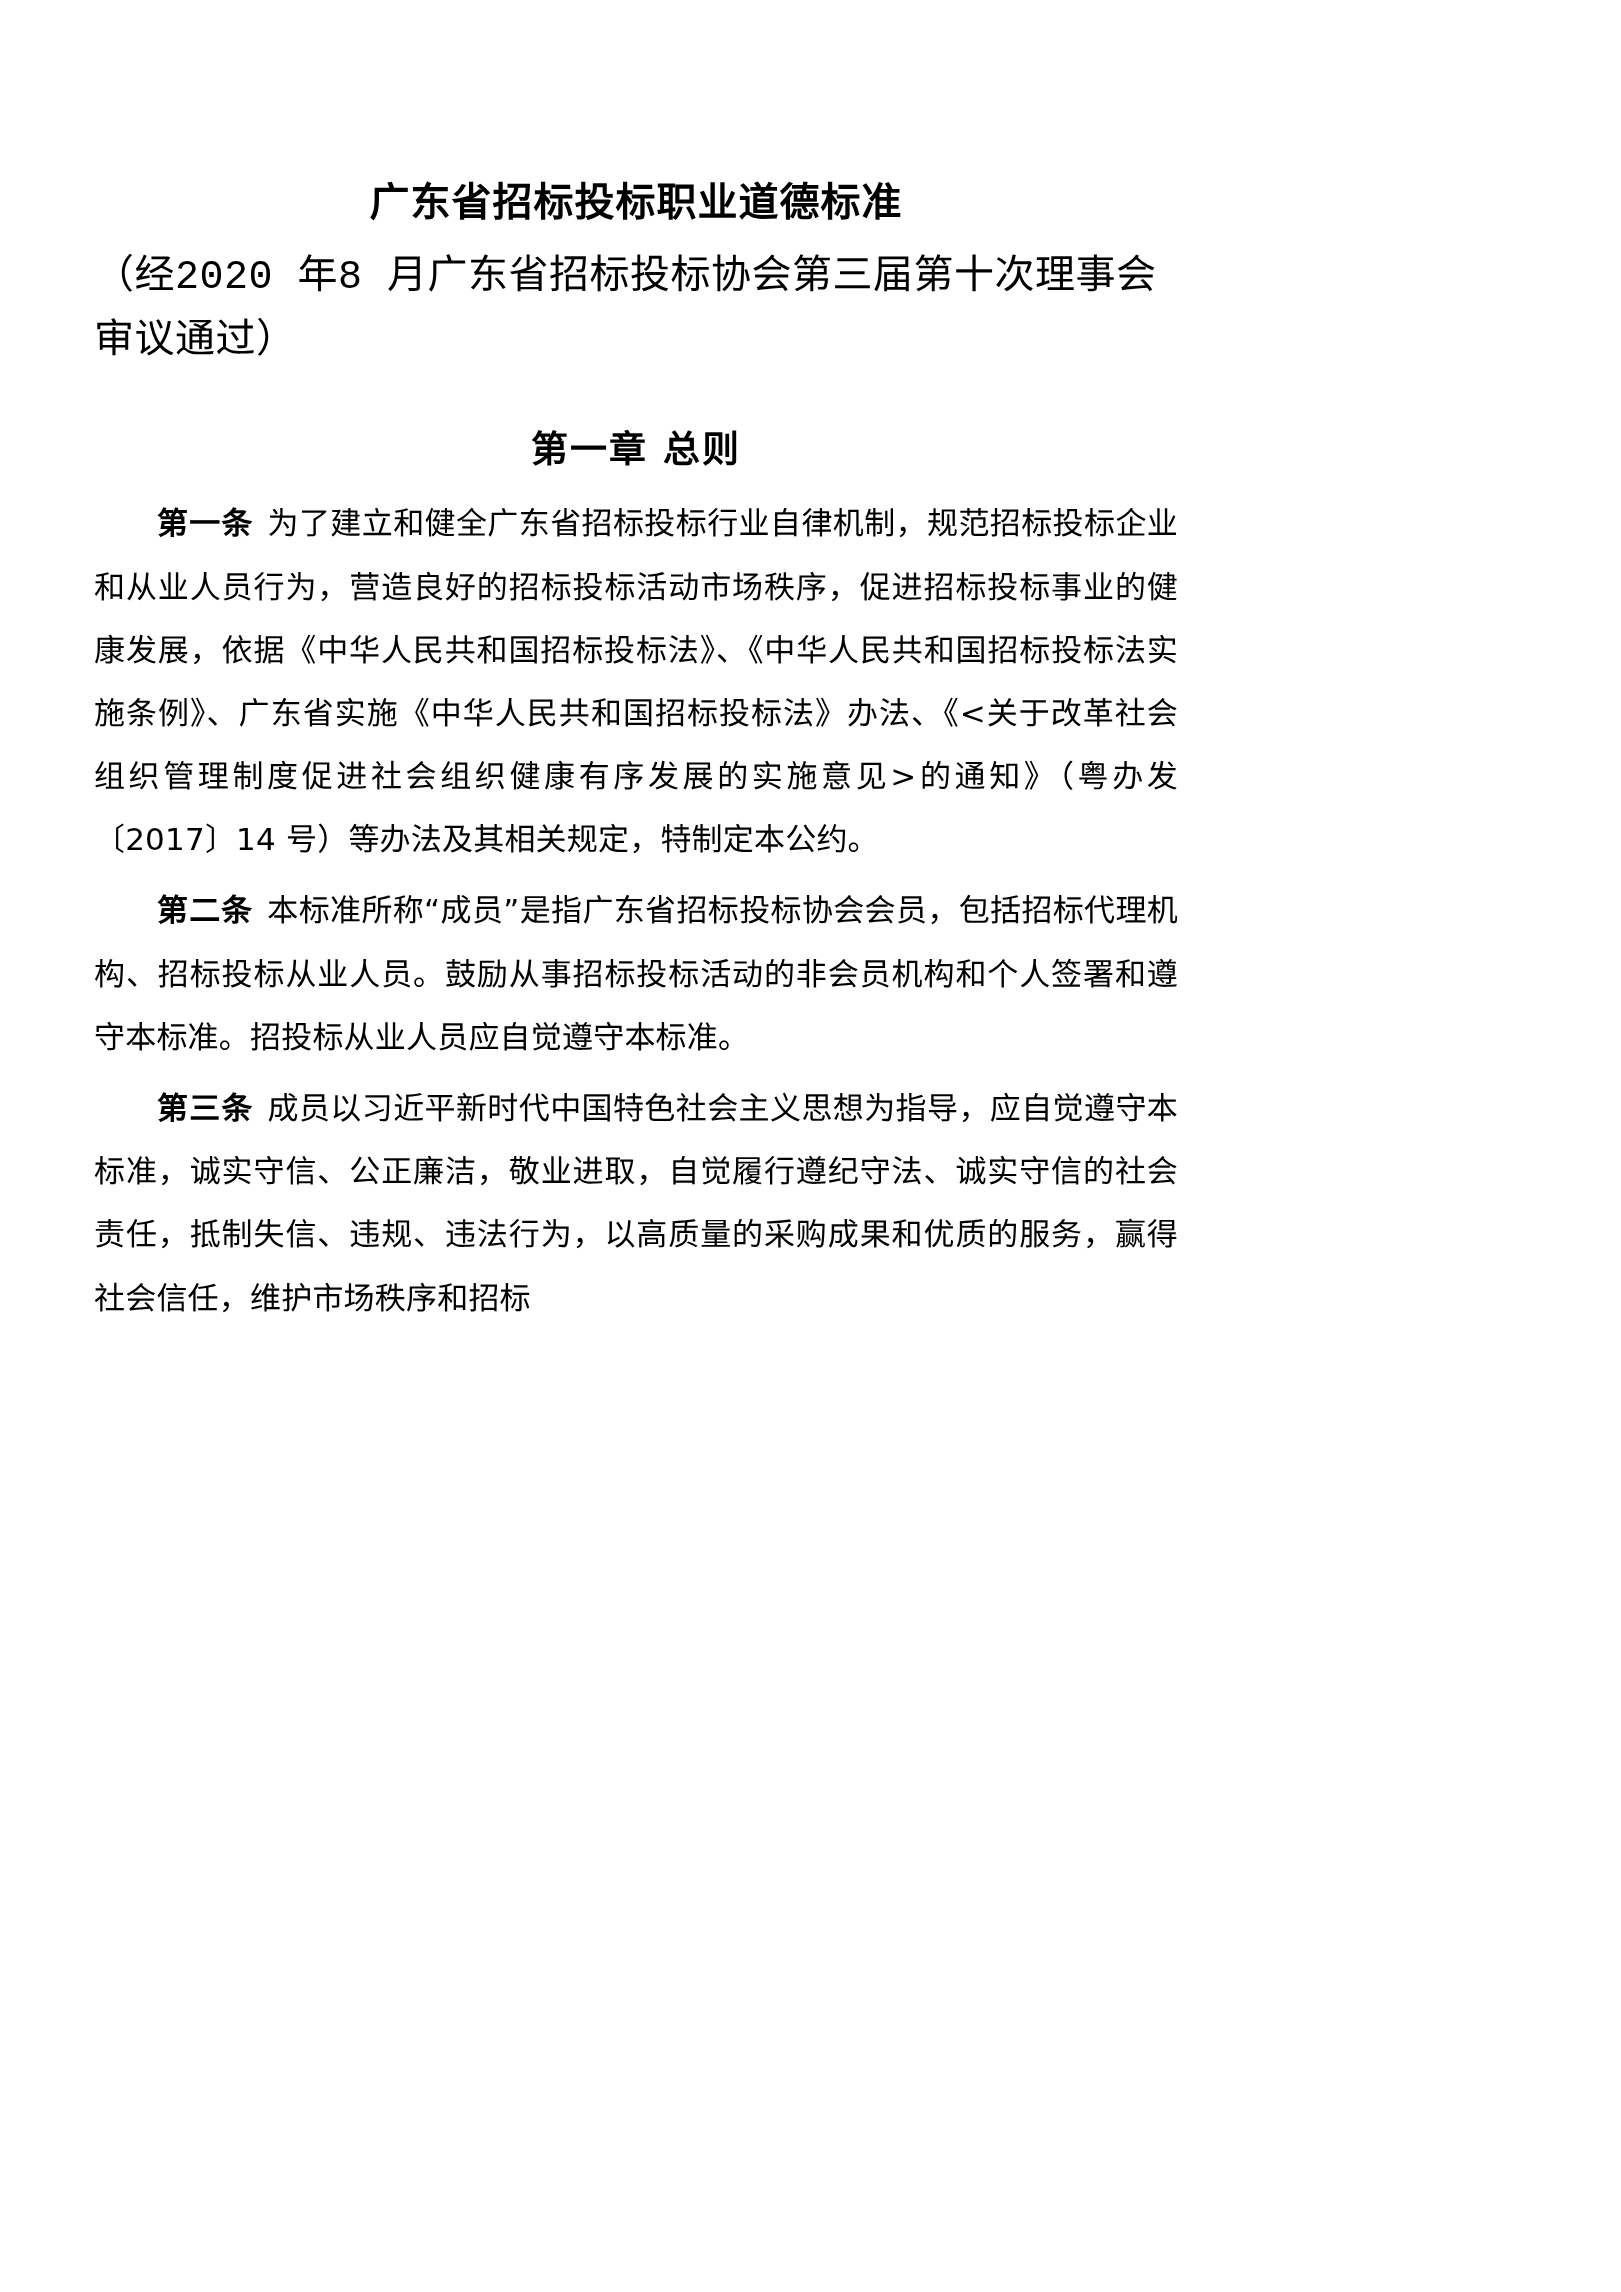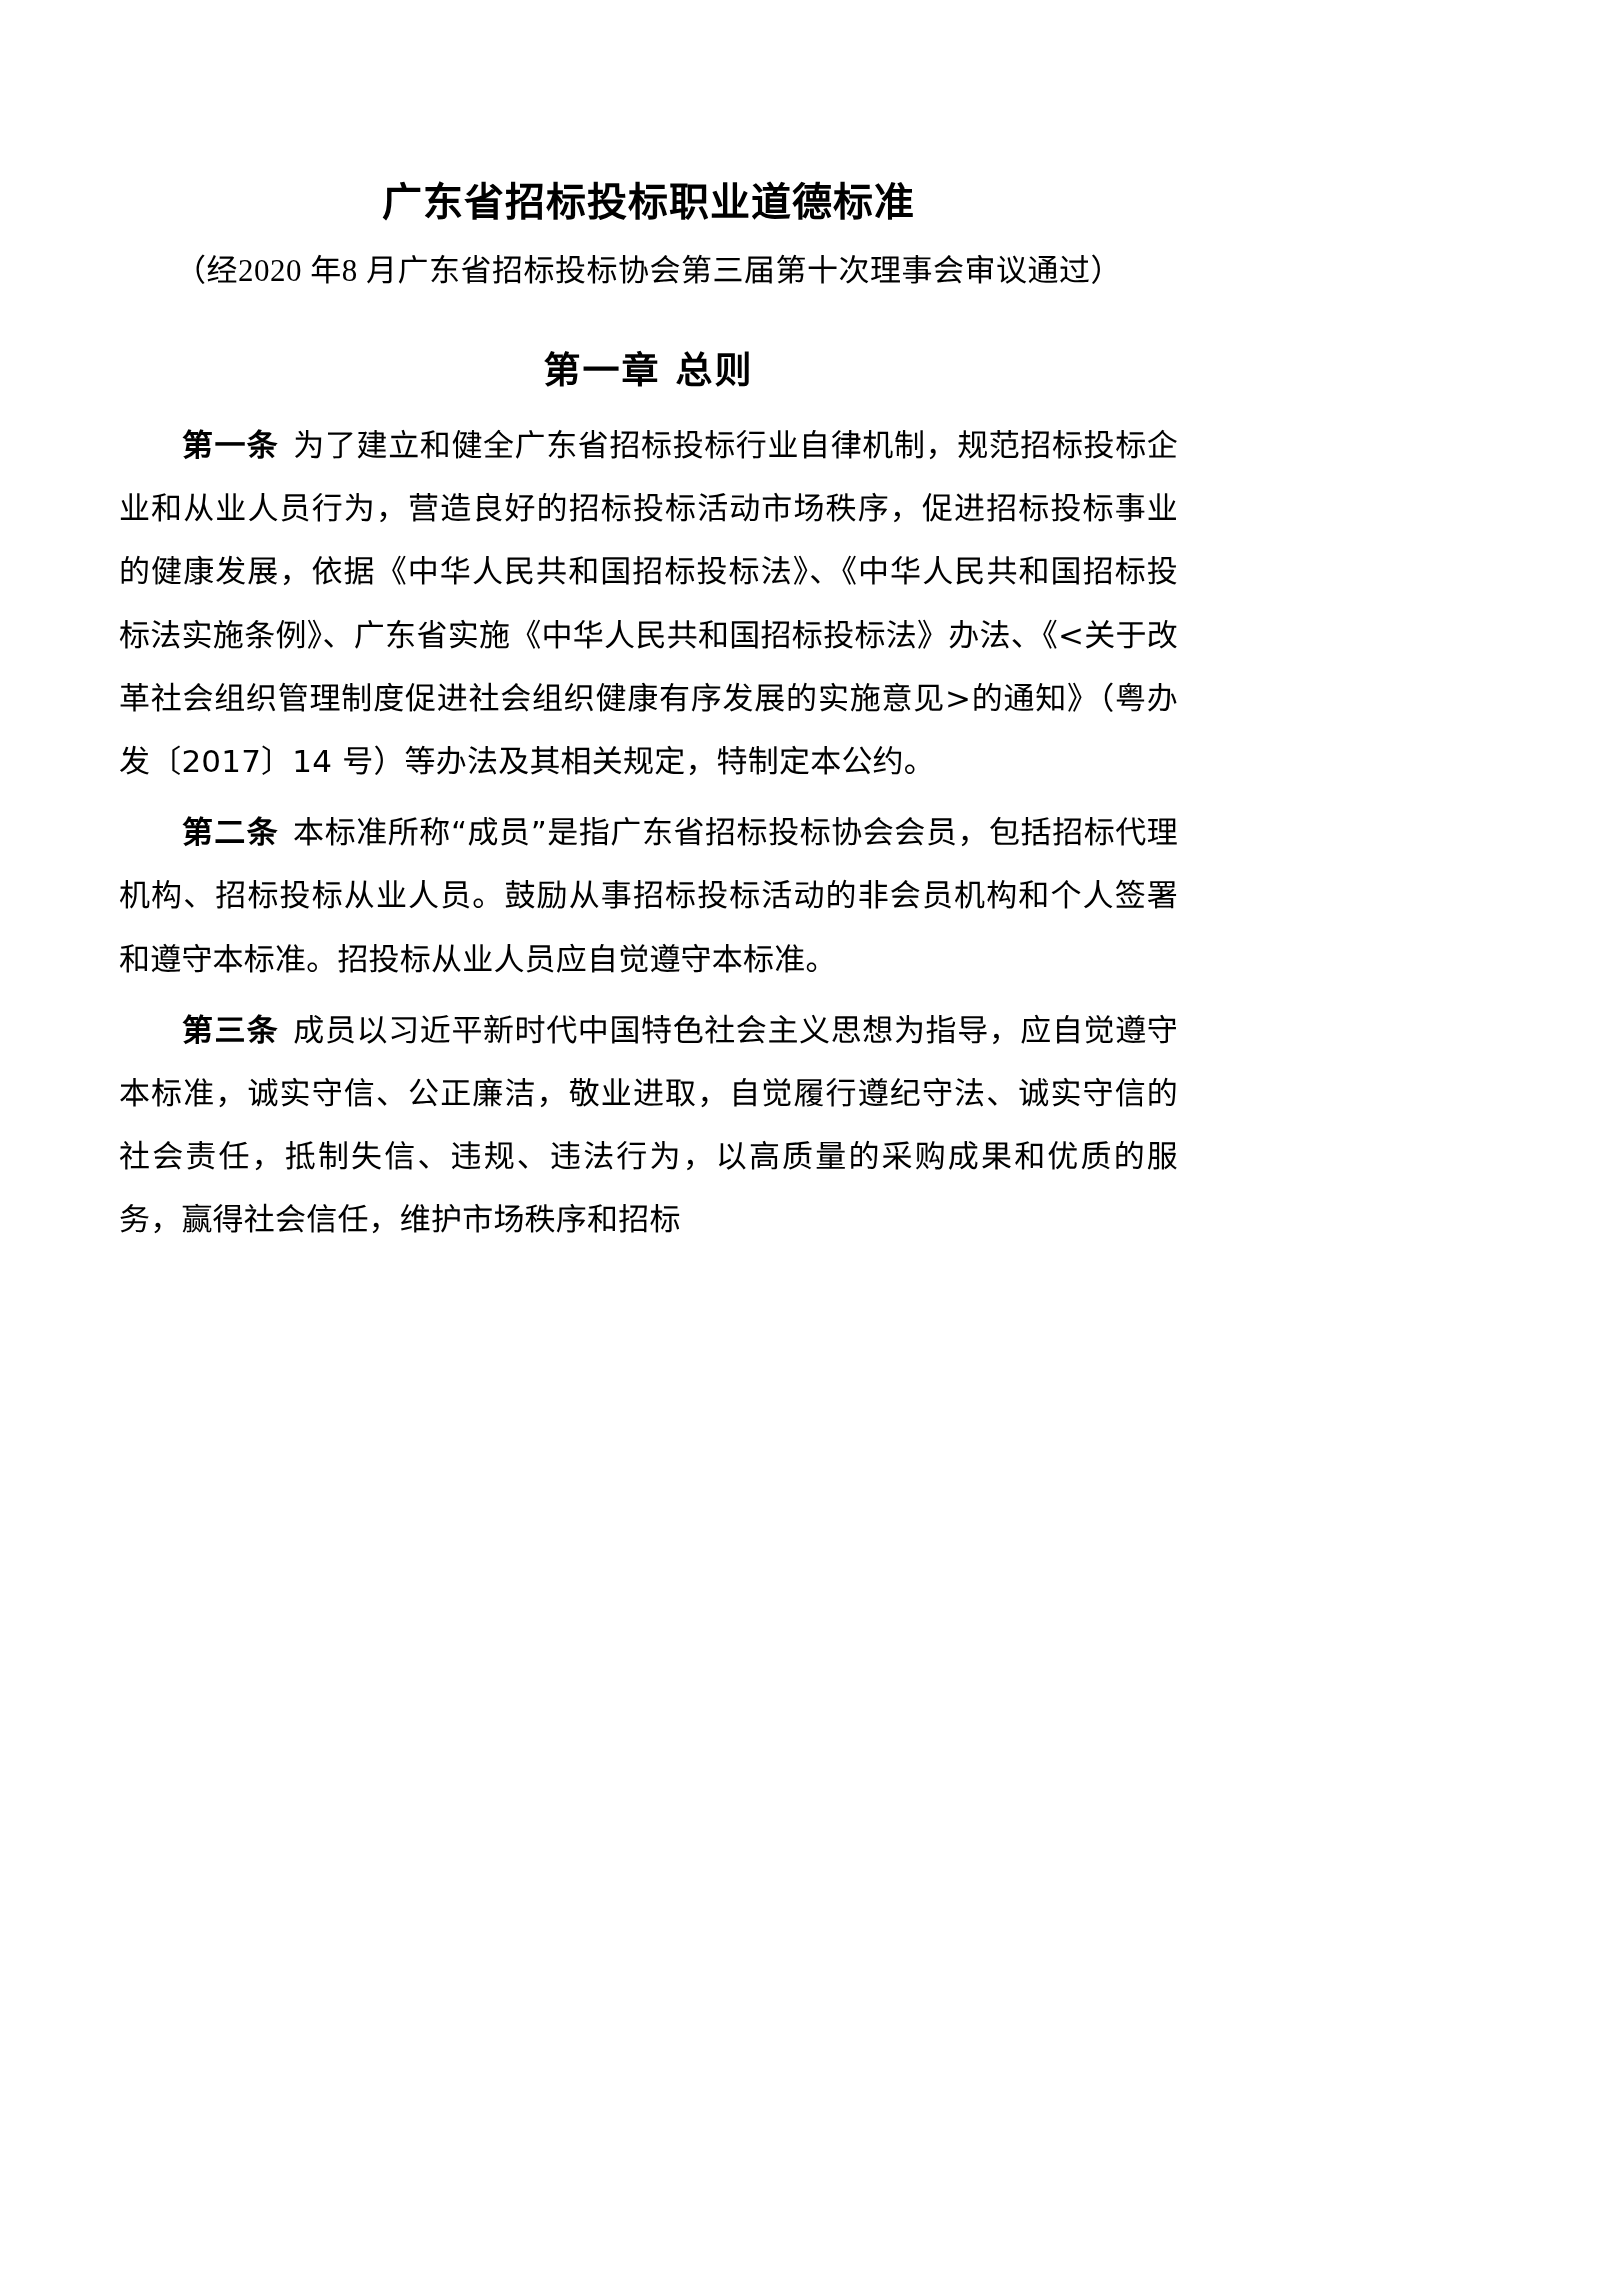--- a/index.html
+++ b/index.html
@@ -11,35 +11,34 @@
     width: 1621px;
     height: 2293px;
     font-family: "DejaVu Sans", "Liberation Sans", sans-serif;
     color: #000000;
     -webkit-font-smoothing: antialiased;
   }
   .page {
     box-sizing: border-box;
     width: 1369px;
     height: 2293px;
-    padding: 172px 191px 0 119px;
+    padding: 172px 191px 0 94px;
     position: relative;
   }
   .doc-title {
     font-size: 40px;
     font-weight: bold;
     text-align: center;
     letter-spacing: 1px;
     margin: 0 0 9.8px 0;
     line-height: 1.5;
   }
   .doc-subtitle {
-    font-size: 31px;
-    text-align: center;
-    font-family: Liberation Serif, serif;
+    font-size: 40px;
+    font-family: Liberation Mono, monospace;
     margin: 13.7px 0 0 0;
     letter-spacing: 0.5px;
     line-height: 1.6;
   }
   .chapter-heading {
     font-size: 37px;
     font-weight: bold;
     text-align: center;
     margin: 45px 0 19.6px 0;
     letter-spacing: 2px;

